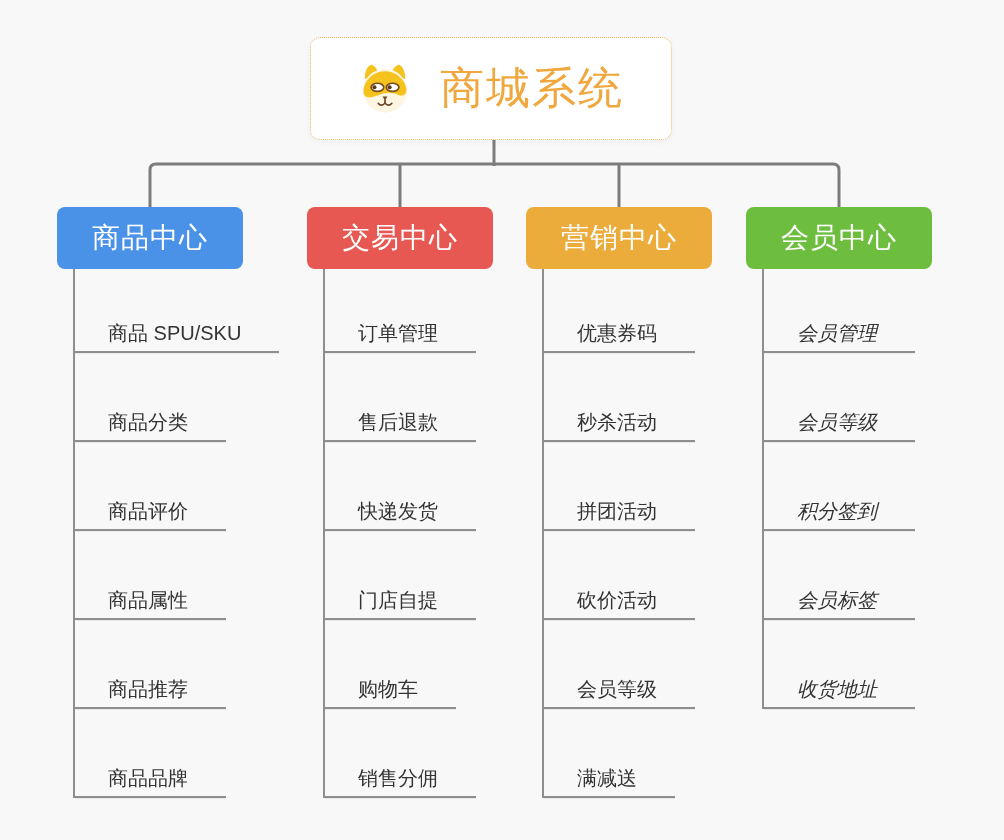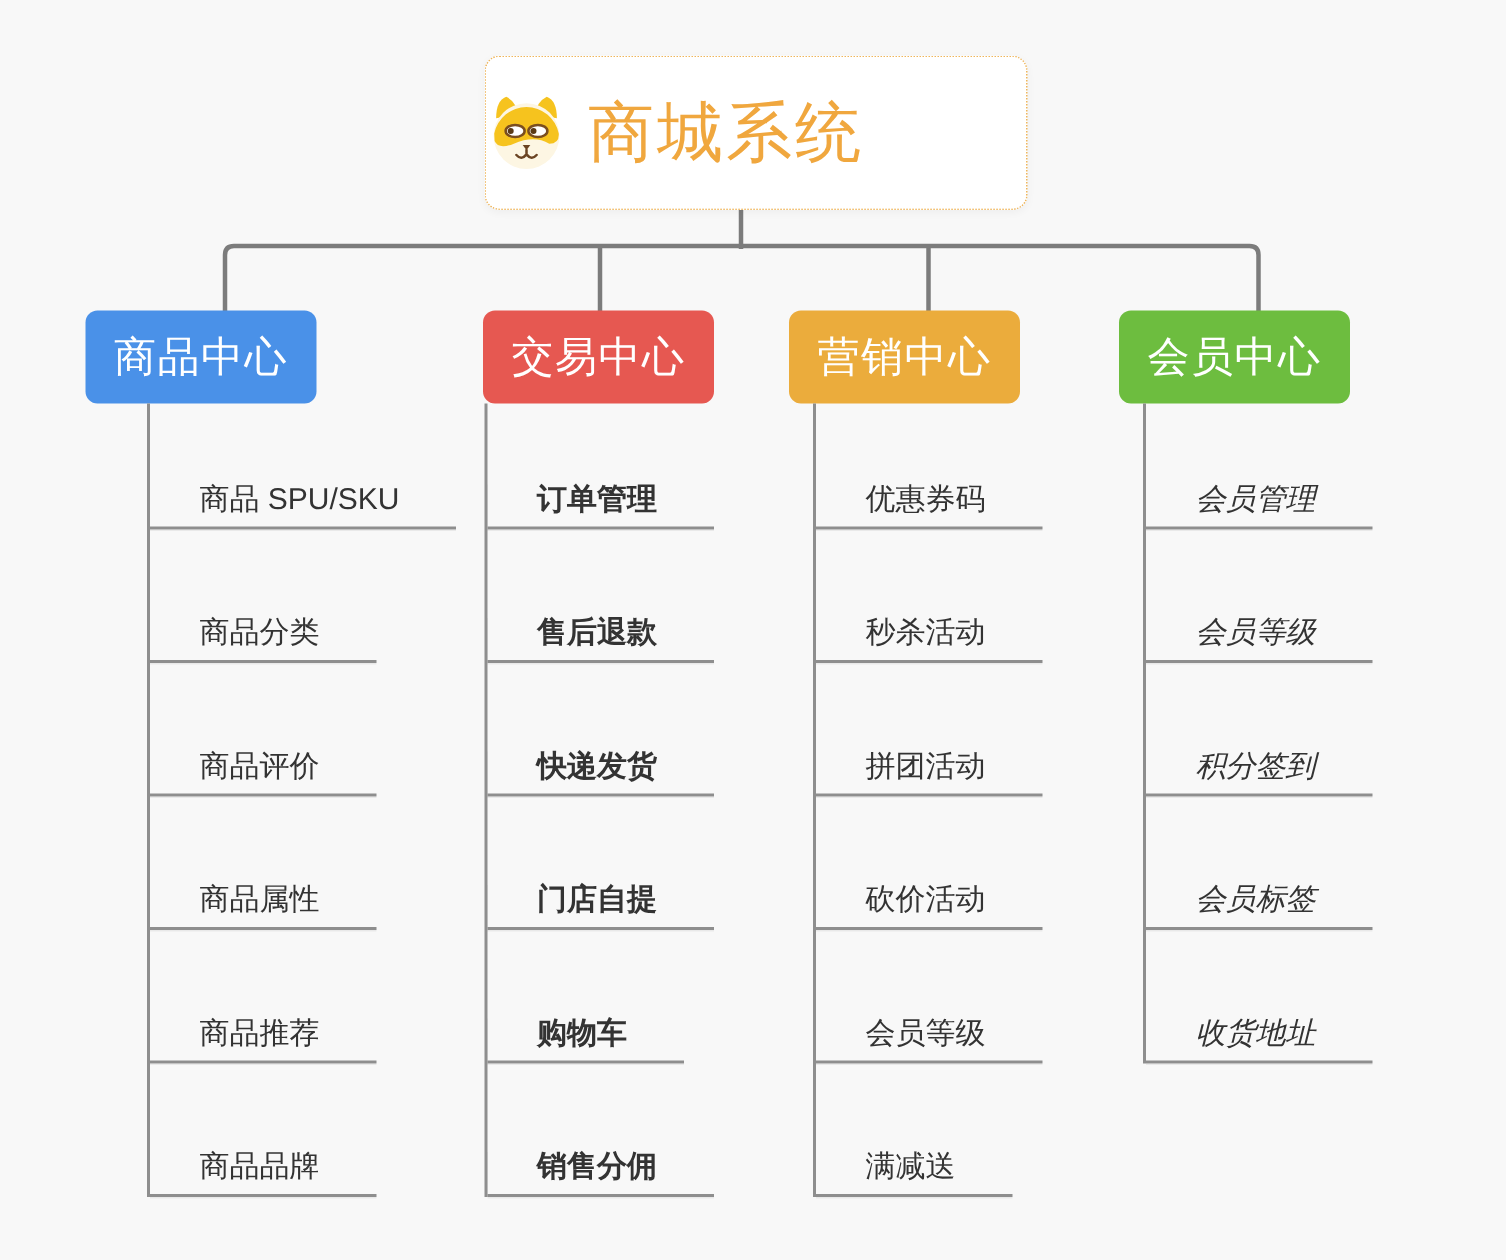--- a/index.html
+++ b/index.html
@@ -4,39 +4,39 @@
 <style>
   * { margin:0; padding:0; box-sizing:border-box; }
   html,body { width:1004px; height:840px; }
   body { font-family:"Liberation Sans","DejaVu Sans",sans-serif; }
   .canvas { position:relative; width:1004px; height:840px; background:#F8F8F8; overflow:hidden; }
 
   .connectors { position:absolute; left:0; top:0; width:1004px; height:840px; pointer-events:none; }
 
   
   .root-node {
-    position:absolute; left:323px; top:37px; width:362px; height:103px;
+    position:absolute; left:310px; top:37px; width:362px; height:103px;
     background:#FFFFFF; border:1px dotted #EFB65C; border-radius:10px;
-    display:flex; align-items:center; gap:14px;
+    display:flex; align-items:center; justify-content:center; gap:28px;
     box-shadow:0 2px 6px rgba(0,0,0,0.04);
   }
   .root-title { font-size:44px; color:#F0A73E; letter-spacing:2px; white-space:nowrap; }
   .dog-icon { width:54px; height:56px; display:block; }
 
   
   .branch-node {
-    position:absolute; top:207px; width:154px; height:62px; border-radius:8px;
+    position:absolute; top:207px; width:186px; height:62px; border-radius:8px;
     display:flex; align-items:center; justify-content:center;
     color:#FFFFFF; font-size:28px; letter-spacing:1px;
   }
-  .b0 { left:57px; }  .b1 { left:322px; }  .b2 { left:526px; }  .b3 { left:746px; }
+  .b0 { left:57px; }  .b1 { left:307px; }  .b2 { left:526px; }  .b3 { left:746px; }
 
   
   .column { position:absolute; top:269px; border-left:2px solid #8E8E8E; }
-  .c0 { left:73px;margin-left:25px; }  .c1 { left:323px;font-weight:bold; }  .c2 { left:542px; }  .c3 { left:762px;font-style:italic; }
+  .c0 { left:73px; }  .c1 { left:323px; }  .c2 { left:542px; }  .c3 { left:762px;font-style:italic; }
   .leaf-row { height:89px; display:flex; align-items:flex-end; }
   .leaf-row:first-child { height:84px; }
   .leaf {
     display:inline-block; padding:0 38px 7px 33px;
     border-bottom:2px solid #8E8E8E; box-shadow:0 1px 0 rgba(0,0,0,0.06);
     font-size:20px; line-height:1.1; color:#333333; white-space:nowrap;
   }
 </style>
 </head>
 <body>

